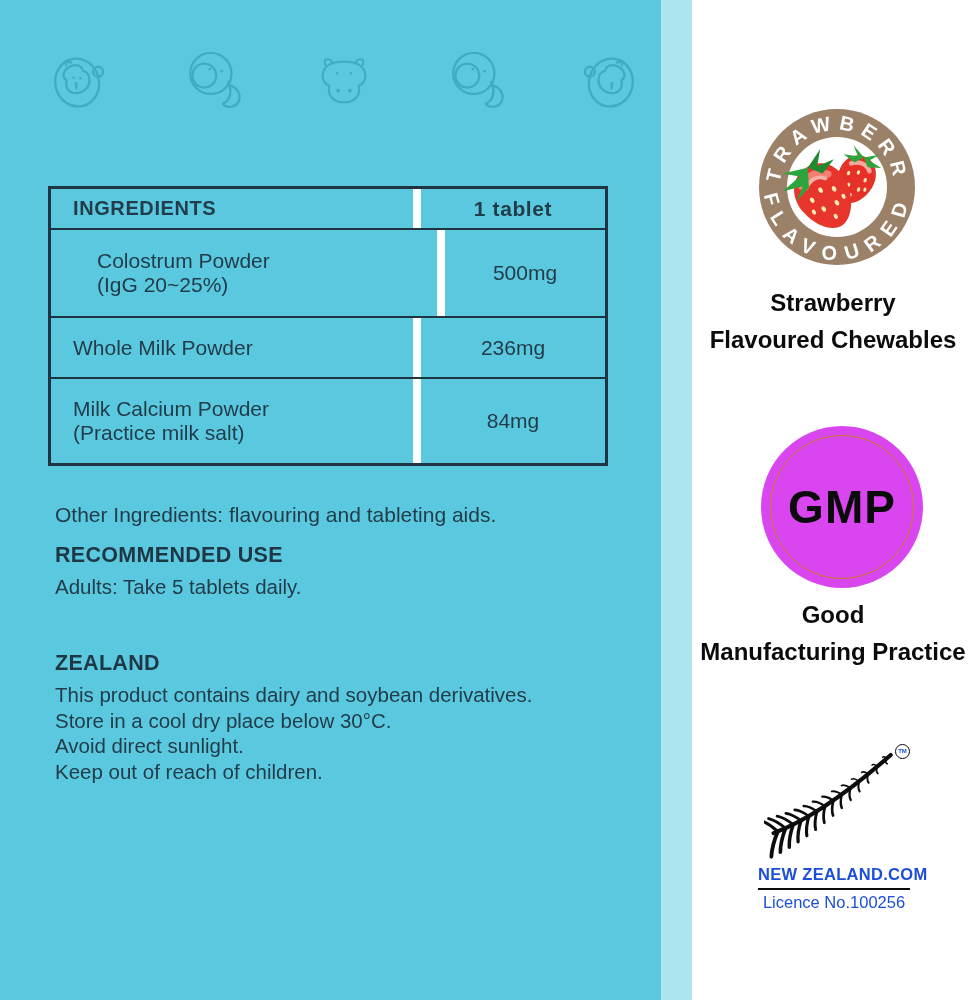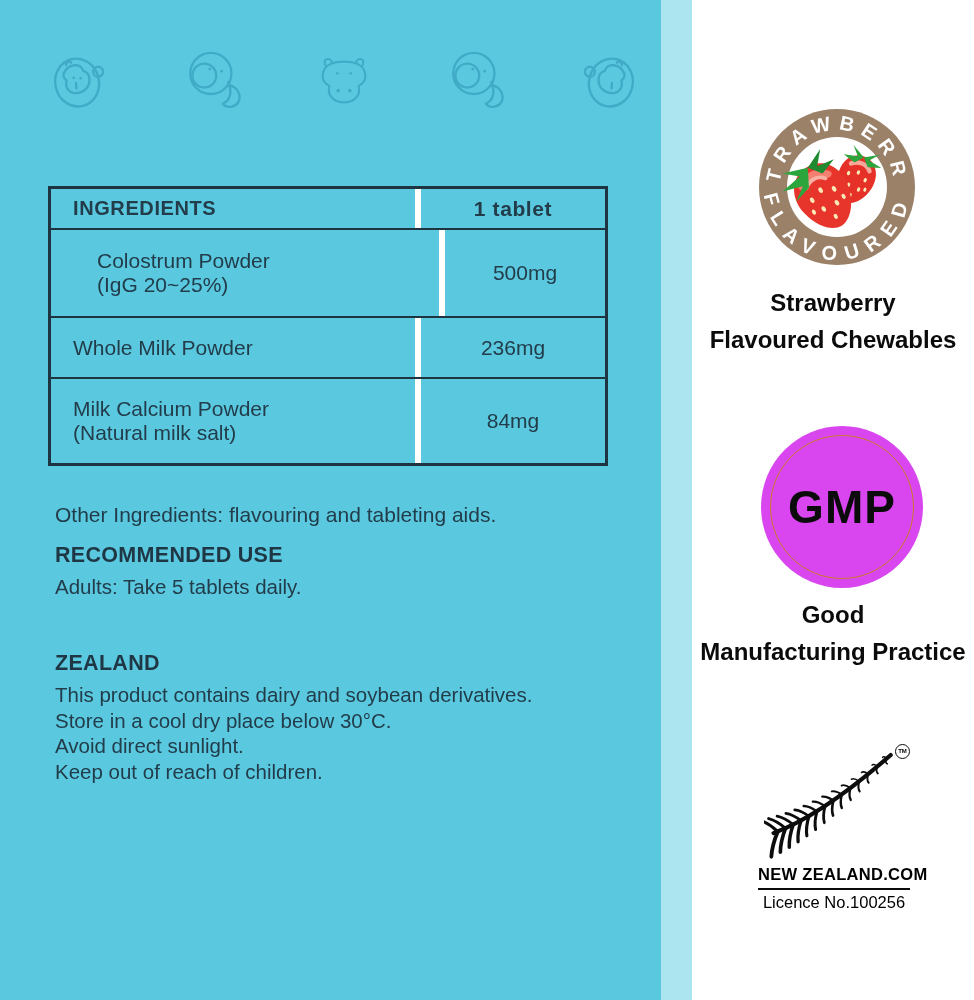--- a/index.html
+++ b/index.html
@@ -18,21 +18,21 @@
 
   
   .itable{position:absolute;left:48px;top:186px;width:560px;border:3px solid #1E3440;
           box-sizing:border-box;color:#223C4A;}
   .trow{display:flex;box-sizing:border-box;border-bottom:2px solid #1E3440;}
   .trow:last-child{border-bottom:none;}
   .row-head{height:41px;}
   .row-1{height:88px;padding-left:24px;}
   .row-2{height:61px;}
   .row-3{height:84px;}
-  .cname{width:370px;box-sizing:border-box;border-right:6px solid #ffffff;
+  .cname{width:370px;box-sizing:border-box;border-right:8px solid #ffffff;
          display:flex;flex-direction:column;justify-content:center;padding-left:22px;}
   .camount{flex:1;display:flex;align-items:center;justify-content:center;}
   .th{font-weight:700;font-size:20px;letter-spacing:.6px;}
   .cname .nm,.camount{font-size:21px;}
   .cname .sub{font-size:21px;}
   .cname .sub:empty{display:none;}
 
   
   .ltext{position:absolute;left:55px;width:600px;color:#223C4A;}
   .other{top:482px;font-size:21px;}
@@ -47,21 +47,21 @@
            font-weight:700;font-size:24px;line-height:37px;}
   .cap1{top:284px;}
   .cap2{top:596px;}
   .cap-wide{white-space:nowrap;}
   .gmp{position:absolute;left:69px;top:426px;width:162px;height:162px;border-radius:50%;
        background:#d946ef;display:flex;align-items:center;justify-content:center;}
   .gmp::after{content:"";position:absolute;inset:9px;border:1.5px solid rgba(198,134,11,.85);
        border-radius:50%;}
   .gmp span{font-size:46px;font-weight:800;letter-spacing:1px;color:#0b0b0b;}
 
-  .nz{position:absolute;left:66px;top:742px;width:152px;text-align:center;color:#000000;}
+  .nz{position:absolute;left:66px;top:742px;width:152px;text-align:center;color:#1d4ed8;}
   .fern-wrap{position:relative;width:140px;margin:0 auto;}
   #fern-svg{display:block;width:140px;height:119px;}
   .tm{position:absolute;right:-6px;top:2px;width:13px;height:13px;border:1.2px solid #0b0b0b;
       border-radius:50%;font-size:6px;font-weight:700;line-height:13px;text-align:center;}
   .nz-site{font-size:16.5px;font-weight:800;letter-spacing:.3px;margin-top:4px;white-space:nowrap;}
   .nz-line{border-top:2.5px solid #0b0b0b;margin:4px 0 3px 0;}
   .nz-lic{font-size:16.5px;font-weight:400;white-space:nowrap;}
 
   .arc-text{fill:#ffffff;font-family:"Liberation Sans",sans-serif;font-weight:700;font-size:20px;}
 </style>
@@ -141,21 +141,21 @@
       <div class="trow row-2">
         <div class="cname">
           <div class="nm">Whole Milk Powder</div>
 
         </div>
         <div class="camount">236mg</div>
       </div>
       <div class="trow row-3">
         <div class="cname">
           <div class="nm">Milk Calcium Powder</div>
-          <div class="sub">(Natural milk salt)</div>
+          <div class="sub">(Practice milk salt)</div>
         </div>
         <div class="camount">84mg</div>
       </div>
     </div>
 
     <p class="ltext other">Other Ingredients: flavouring and tableting aids.</p>
 
     <div class="ltext tblock recuse">
       <h3>RECOMMENDED USE</h3>
       <p>Adults: Take 5 tablets daily.</p>

